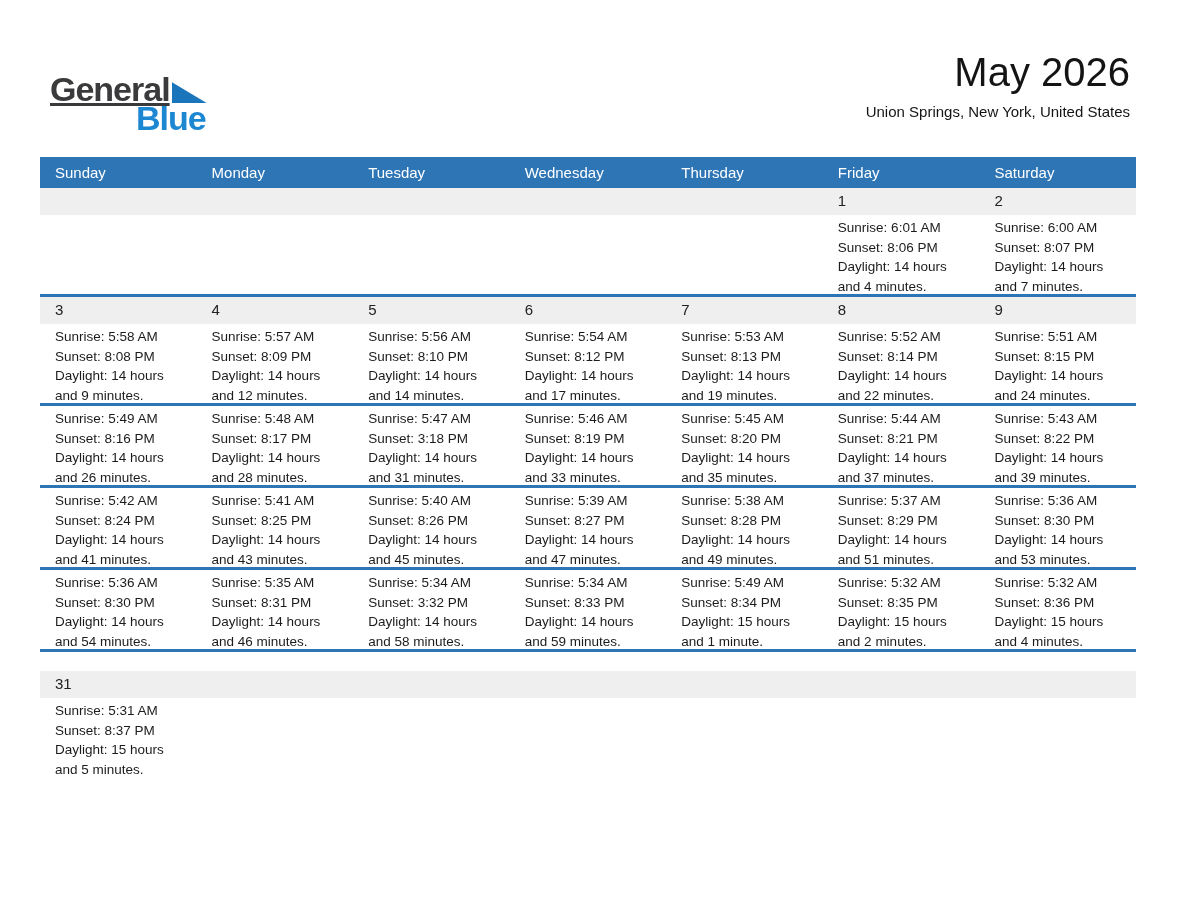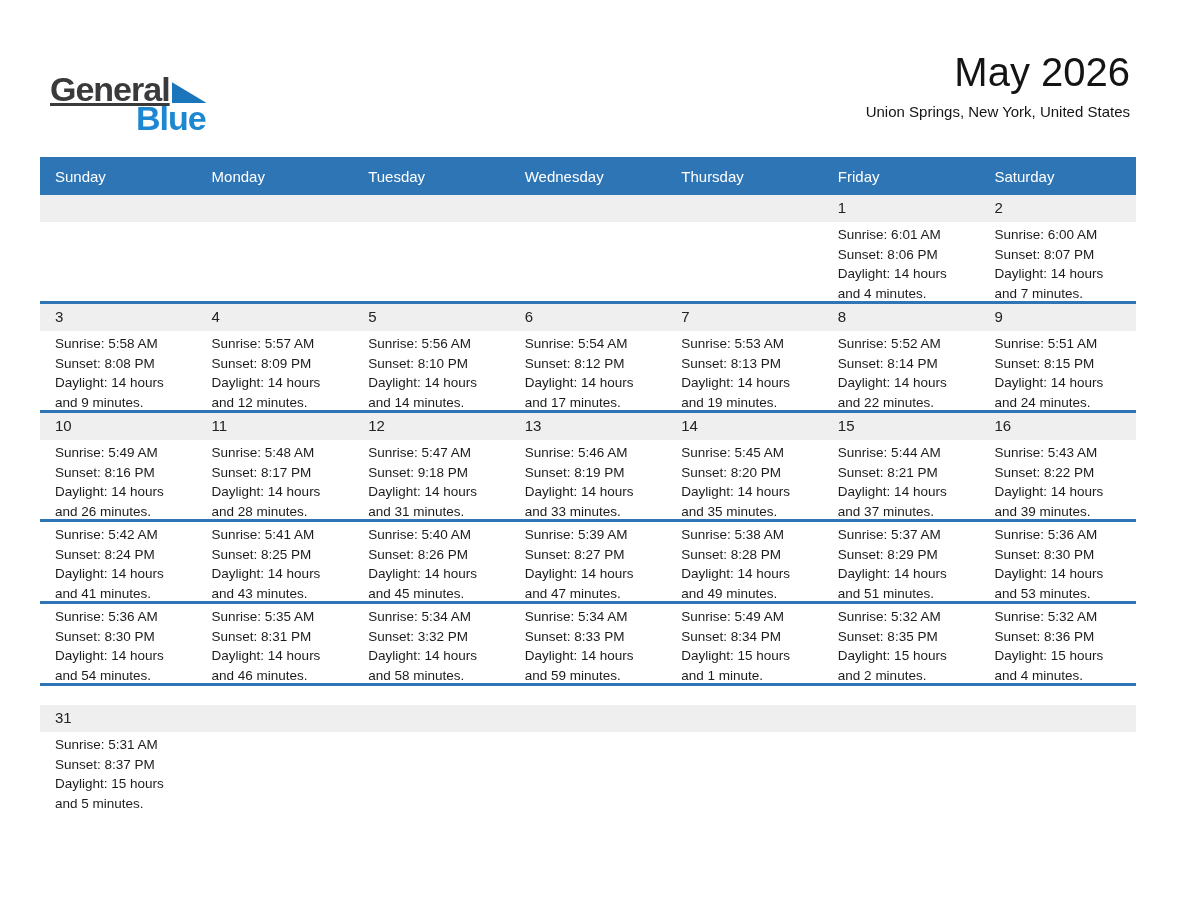--- a/index.html
+++ b/index.html
@@ -33,21 +33,21 @@
   .title-block { position: absolute; right: 58px; top: 50px; text-align: right; color: #141414; }
   .title { font-size: 40px; font-weight: 400; line-height: 1.1; }
   .subtitle { font-size: 15px; font-weight: 400; margin-top: 9px; }
 
   
   .calendar { position: absolute; left: 40px; top: 157px; width: 1096px; }
 
   .dow-row {
     display: grid; grid-template-columns: repeat(7, 1fr);
     background: var(--header-blue, #2e75b6);
-    height: 38px; align-items: center;
+    height: 31px; align-items: center;
     color: #ffffff; font-size: 15px; font-weight: 400;
   }
   .dow-cell { padding-left: 15px; white-space: nowrap; }
 
   .week-row { border-bottom: 3px solid var(--row-separator-blue, #2e75b6); }
   .week-row.last { border-bottom: none; margin-top: 19px; }
 
   .date-strip {
     display: grid; grid-template-columns: repeat(7, 1fr);
     background: var(--date-strip-gray, #efefef);
@@ -177,45 +177,36 @@
             </div>
             <div class="detail-cell">
               <div>Sunrise: 5:51 AM</div>
               <div>Sunset: 8:15 PM</div>
               <div>Daylight: 14 hours</div>
               <div>and 24 minutes.</div>
             </div>
           </div>
         </div>
         <div class="week-row">
-          <div class="date-strip">
-            <div class="date-cell">10</div>
-            <div class="date-cell">11</div>
-            <div class="date-cell">12</div>
-            <div class="date-cell">13</div>
-            <div class="date-cell">14</div>
-            <div class="date-cell">15</div>
-            <div class="date-cell">16</div>
-          </div>
           <div class="details-row">
             <div class="detail-cell">
               <div>Sunrise: 5:49 AM</div>
               <div>Sunset: 8:16 PM</div>
               <div>Daylight: 14 hours</div>
               <div>and 26 minutes.</div>
             </div>
             <div class="detail-cell">
               <div>Sunrise: 5:48 AM</div>
               <div>Sunset: 8:17 PM</div>
               <div>Daylight: 14 hours</div>
               <div>and 28 minutes.</div>
             </div>
             <div class="detail-cell">
               <div>Sunrise: 5:47 AM</div>
-              <div>Sunset: 9:18 PM</div>
+              <div>Sunset: 3:18 PM</div>
               <div>Daylight: 14 hours</div>
               <div>and 31 minutes.</div>
             </div>
             <div class="detail-cell">
               <div>Sunrise: 5:46 AM</div>
               <div>Sunset: 8:19 PM</div>
               <div>Daylight: 14 hours</div>
               <div>and 33 minutes.</div>
             </div>
             <div class="detail-cell">

